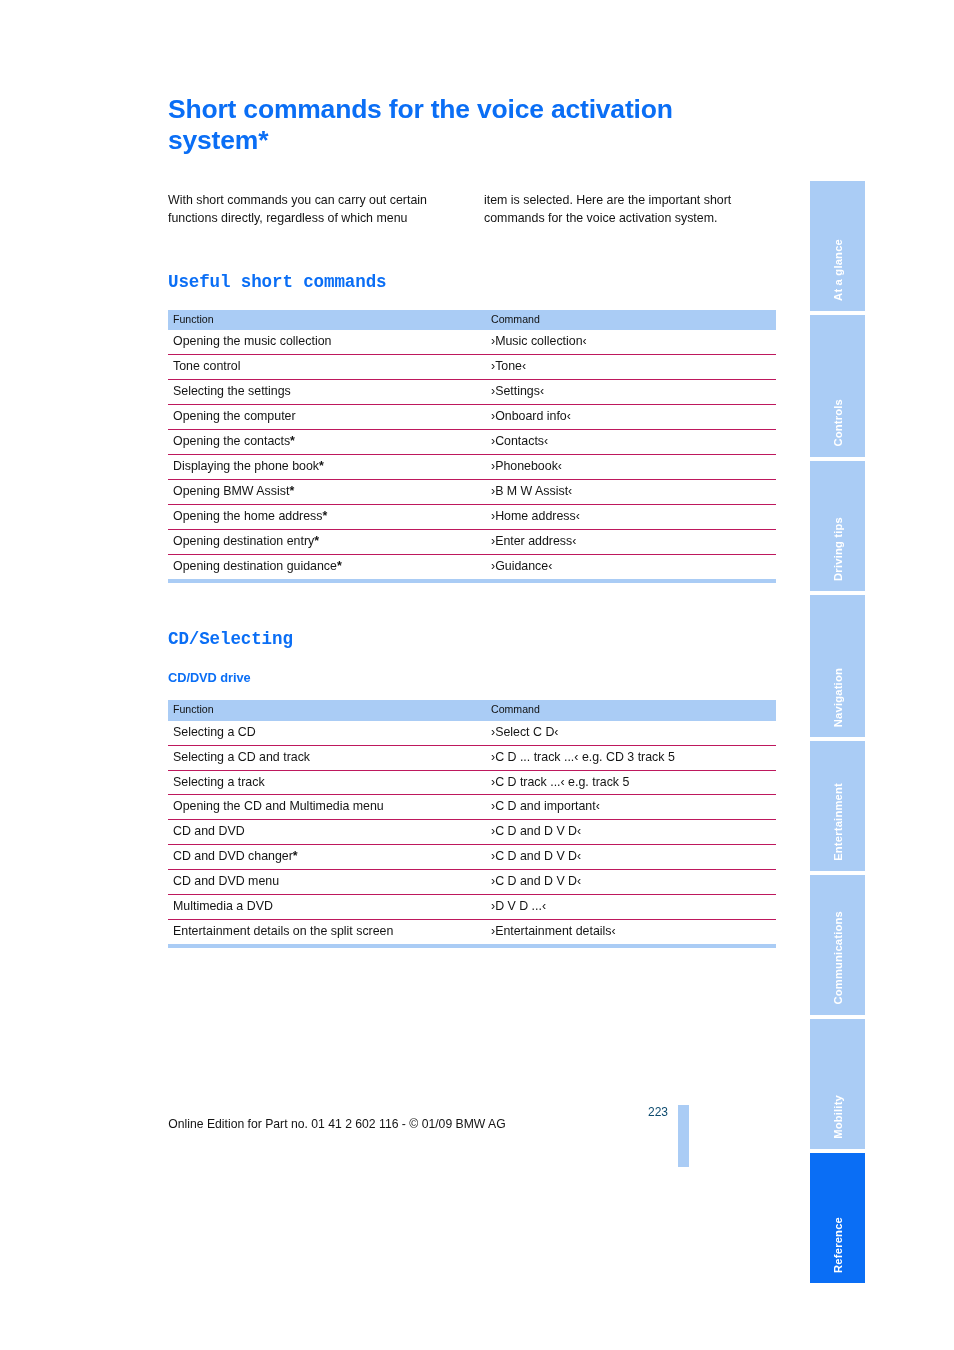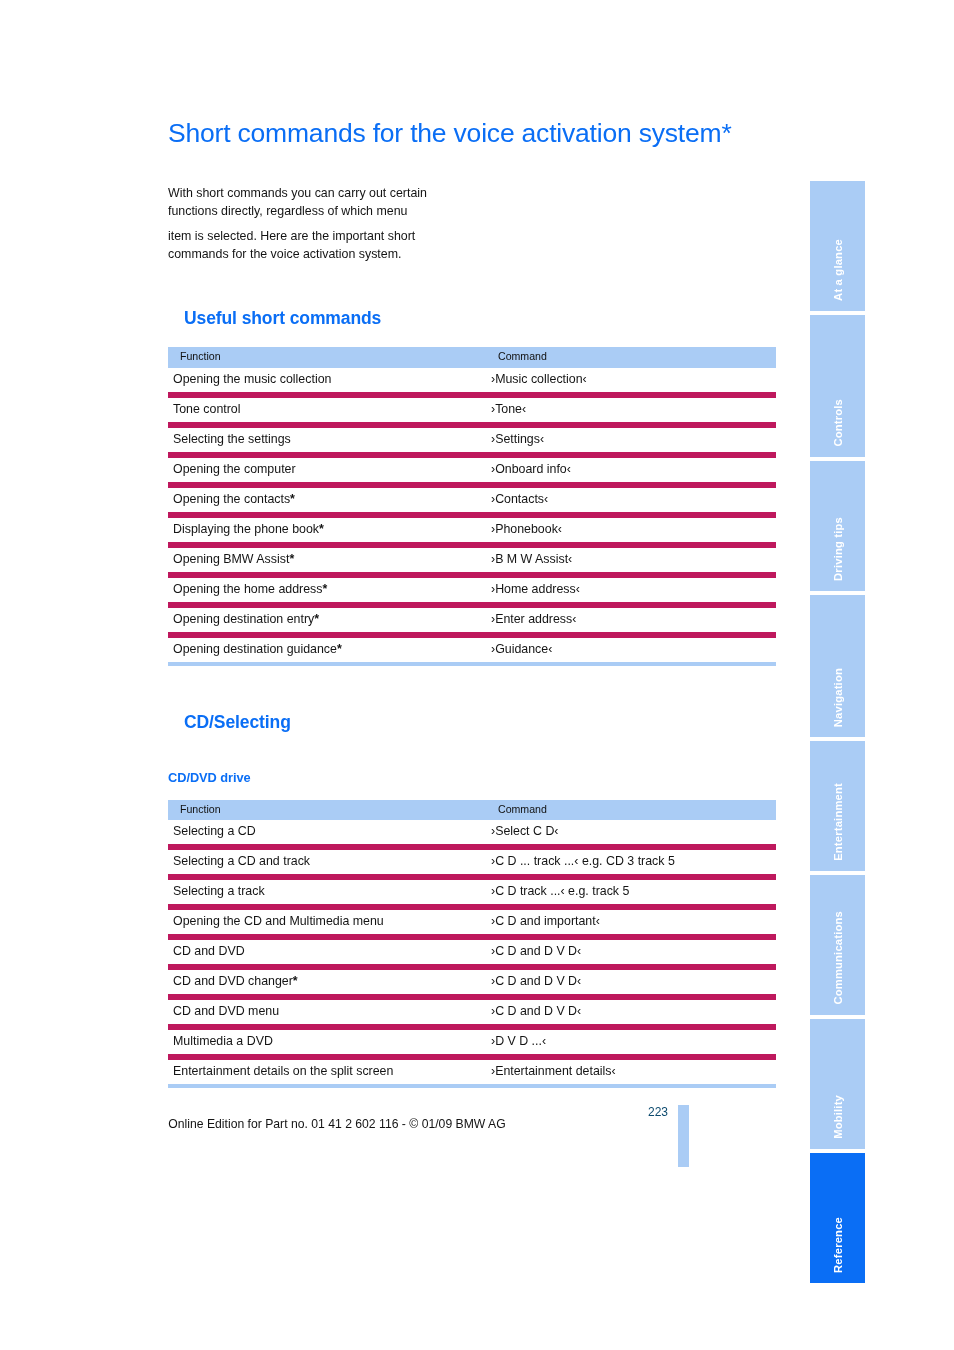--- a/index.html
+++ b/index.html
@@ -27,47 +27,47 @@
   #content {
     position: absolute;
     left: 168px;
     top: 0;
     width: 608px;
   }
 
   .page-title {
     color: #0a6ef5;
     font-size: 26.5px;
-    font-weight: normal;
+    font-weight: bold;
     line-height: 1.17;
     letter-spacing: -0.2px;
     margin: 0;
-    padding-top: 118px;
+    padding-top: 94px;
     width: 600px;
   }
 
   .intro {
     display: flex;
-    gap: 8px;
+    gap: 24px;
     margin-top: 36px;
-    flex-direction: column;
   }
   .intro-col {
     width: 292px;
     font-size: 12.4px;
     line-height: 1.42;
     color: #141414;
   }
 
   .h2 {
     color: #0a6ef5;
     font-size: 17.5px;
     font-weight: bold;
-    margin: 16px;
+    margin: 0;
     letter-spacing: -0.1px;
+    font-family: Liberation Mono, monospace;
   }
   .h2.first { margin-top: 45px; }
   .h2.second { margin-top: 46px; }
 
   .h3 {
     color: #0a6ef5;
     font-size: 12.8px;
     font-weight: bold;
     margin: 0;
     padding-top: 21px;
@@ -82,31 +82,31 @@
     margin-top: 18px;
   }
   table.cmd-table.t2 { margin-top: 15px; }
 
   table.cmd-table th {
     background: #aaccf5;
     font-size: 10.6px;
     font-weight: normal;
     text-align: left;
     color: #111111;
-    padding: 3px 0 4px 12px;
+    padding: 3px 0 4px 5px;
     line-height: 1.25;
   }
   table.cmd-table col.c-fn { width: 318px; }
   table.cmd-table col.c-cmd { width: 290px; }
 
   table.cmd-table td {
     font-size: 12.4px;
     color: #141414;
     padding: 3px 0 3px 5px;
-    border-bottom: 6px solid #be185d;
+    border-bottom: 1px solid #be185d;
     line-height: 1.45;
     white-space: nowrap;
   }
   table.cmd-table tbody tr:last-child td {
     border-bottom: 4px solid #aaccf5;
   }
   td.cmd-cell { padding-left: 14px; }
 
   .star {
     font-weight: bold;

